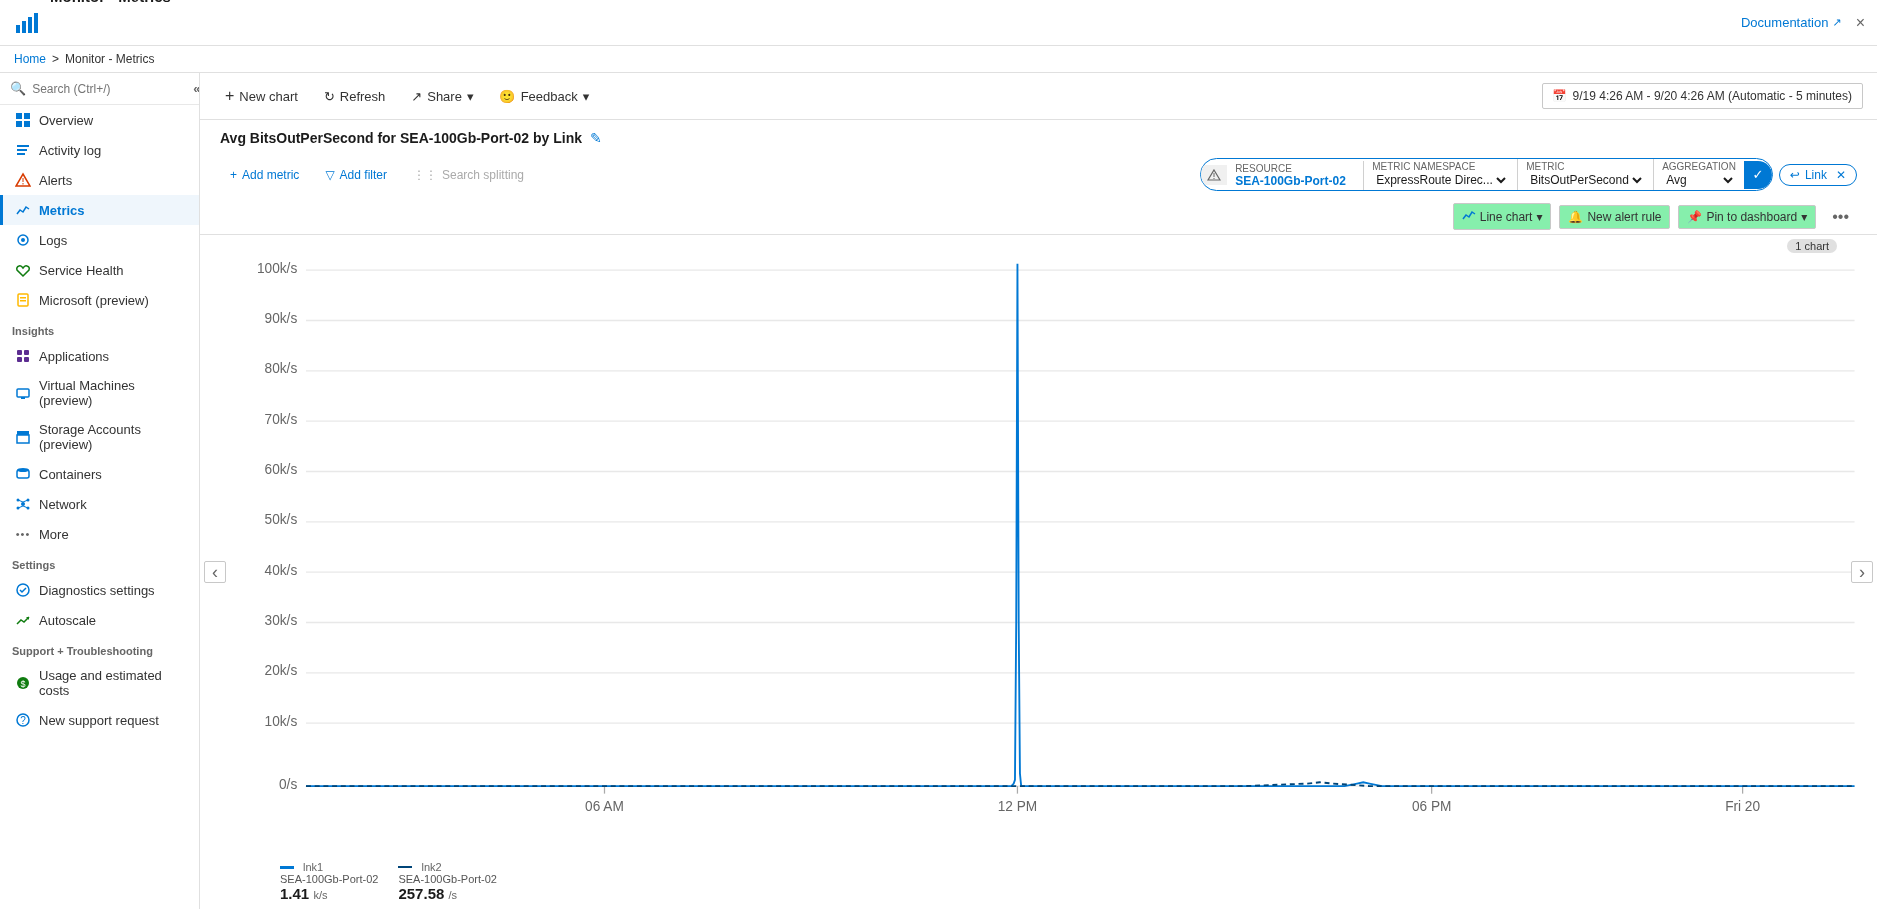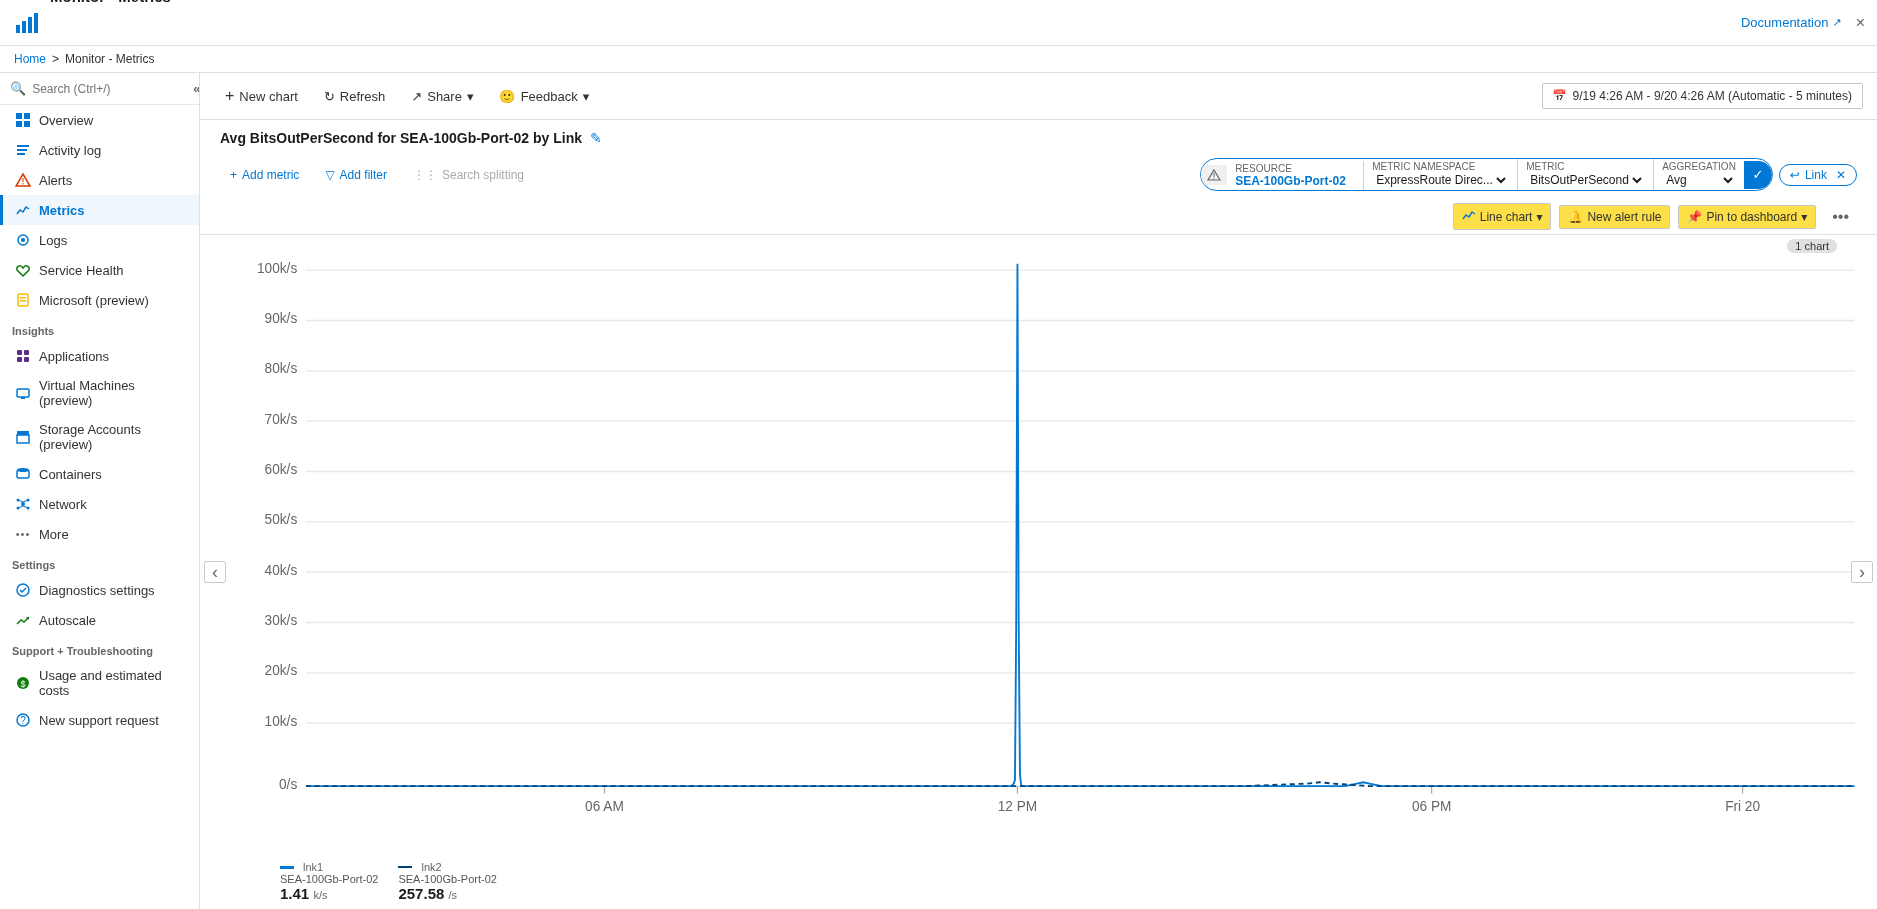--- a/index.html
+++ b/index.html
@@ -53,21 +53,21 @@
     .metric-field { display: flex; flex-direction: column; padding: 2px 8px; border-right: 1px solid #d0d0d0; min-width: 80px; }
     .metric-field-label { font-size: 10px; color: #666; text-transform: uppercase; }
     .metric-field select { border: none; outline: none; font-size: 12px; color: #1b1b1b; background: transparent; cursor: pointer; }
     .metric-field input { border: none; outline: none; font-size: 12px; color: #0078d4; background: transparent; cursor: pointer; font-weight: 600; }
     .metric-check { background: #0078d4; color: white; width: 28px; height: 28px; display: flex; align-items: center; justify-content: center; border-radius: 0 18px 18px 0; cursor: pointer; }
     .metric-link-pill { display: flex; align-items: center; gap: 5px; border: 1px solid #0078d4; border-radius: 20px; padding: 3px 10px; color: #0078d4; font-size: 12px; cursor: pointer; }
     .metric-link-close { color: #0078d4; cursor: pointer; margin-left: 4px; }
 
     
     .chart-actions { display: flex; align-items: center; justify-content: flex-end; gap: 8px; padding: 4px 20px; border-bottom: 1px solid #e0e0e0; }
-    .chart-action-btn { display: flex; align-items: center; gap: 4px; padding: 4px 8px; border: 1px solid #c8c8c8; background: #fde047; cursor: pointer; font-size: 12px; color: #333; border-radius: 2px; }
+    .chart-action-btn { display: flex; align-items: center; gap: 4px; padding: 4px 8px; border: 1px solid #c8c8c8; background: #86efac; cursor: pointer; font-size: 12px; color: #333; border-radius: 2px; }
     .chart-more { padding: 4px 8px; cursor: pointer; font-size: 16px; color: #666; background: none; border: none; }
 
     
     .chart-wrapper { flex: 1; position: relative; padding: 10px 20px 0; overflow: hidden; }
     .chart-svg { width: 100%; height: 100%; }
     .y-axis-label { font-size: 11px; fill: #666; }
     .grid-line { stroke: #e8e8e8; stroke-width: 1; }
 
     
     .chart-nav-left { position: absolute; left: 4px; top: 50%; transform: translateY(-50%); cursor: pointer; font-size: 18px; color: #666; background: #fff; border: 1px solid #c8c8c8; width: 22px; height: 22px; display: flex; align-items: center; justify-content: center; border-radius: 2px; }

